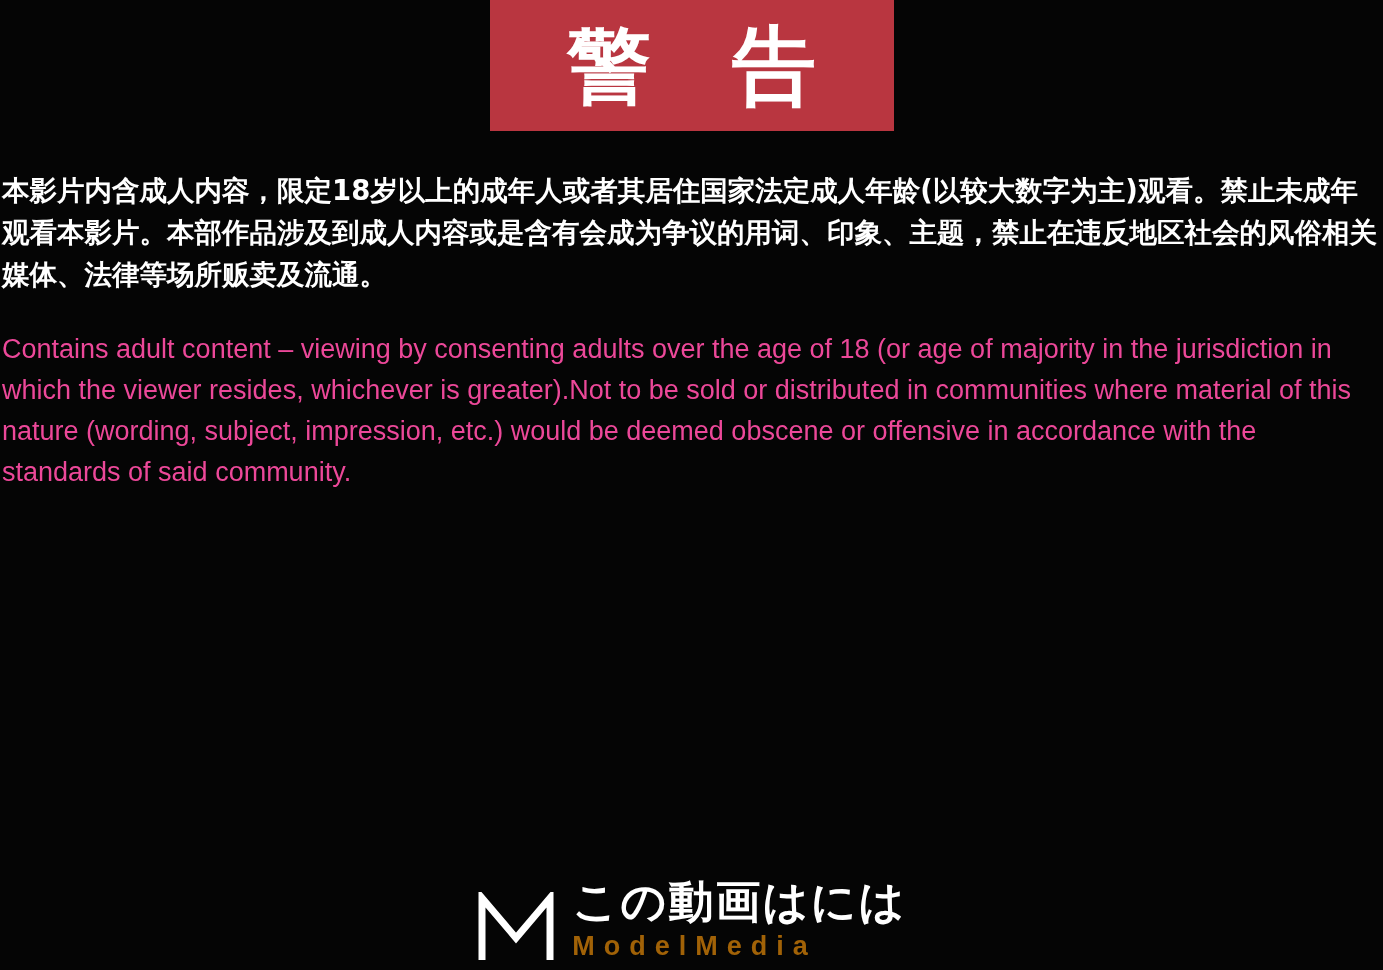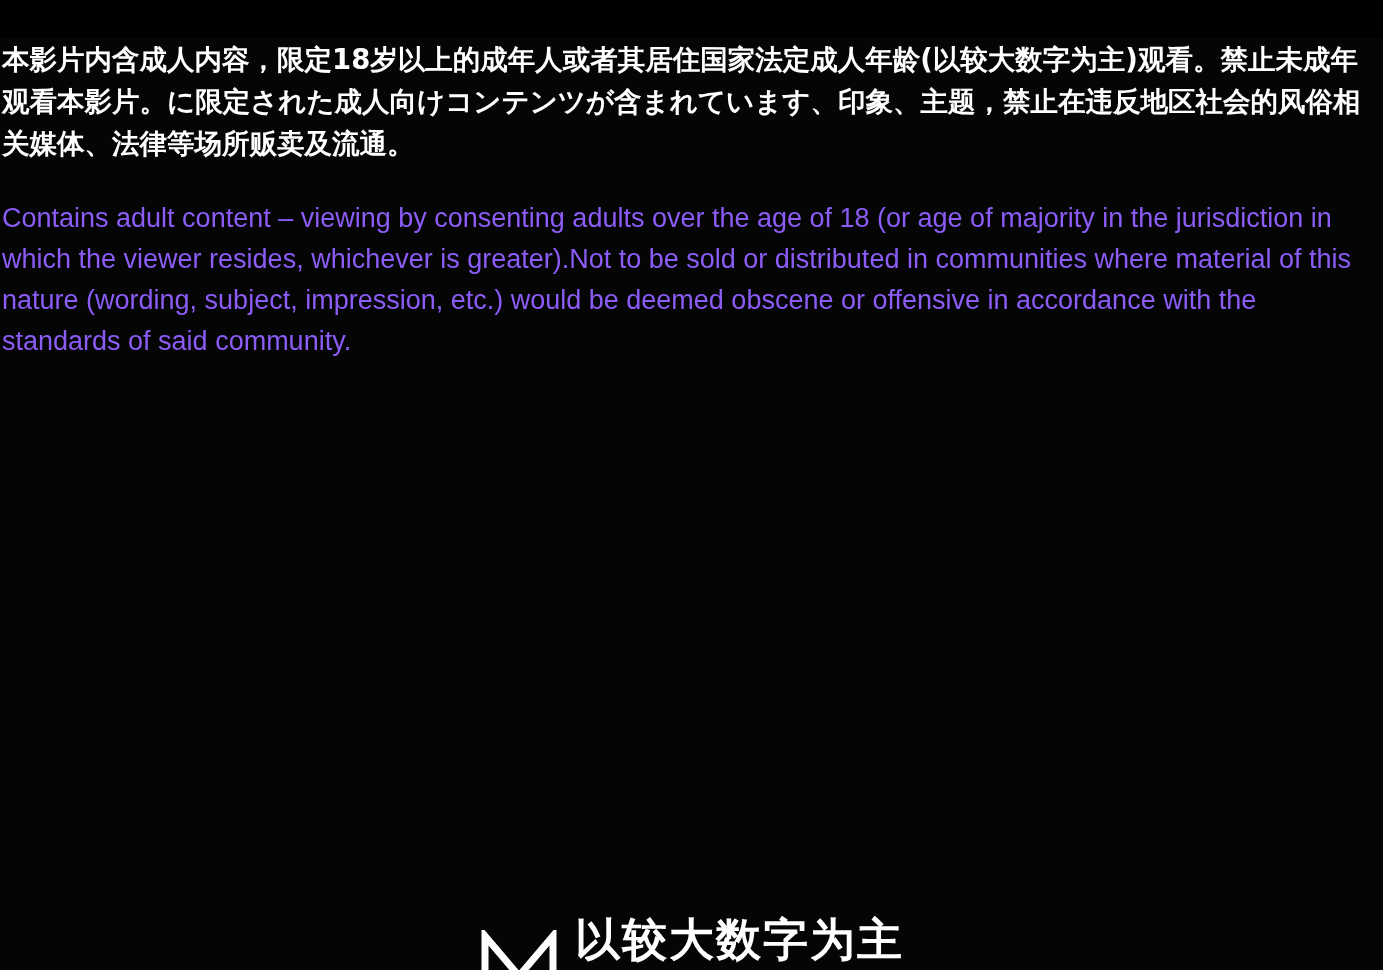--- a/index.html
+++ b/index.html
@@ -54,21 +54,21 @@
     line-height: 42px;
     letter-spacing: 0px;
     color: #ffffff;
     margin-top: 38px;
   }
   .block-en {
     font-family: "Liberation Sans", sans-serif;
     font-weight: 400;
     font-size: 27px;
     line-height: 41px;
-    color: #8b5cf6;
+    color: #ec4899;
     margin-top: 34px;
   }
   .block-jp {
     font-family: "DejaVu Sans", sans-serif;
     font-weight: 400;
     font-size: 27px;
     line-height: 41px;
     color: #f2f2f2;
     margin-top: 34px;
   }
@@ -111,33 +111,38 @@
     letter-spacing: 9px;
     color: #a16207;
     margin-top: 4px;
   }
 </style>
 </head>
 <body>
 
 <div class="page">
 
+  <div class="banner-wrap">
+    <div class="banner">
+      <div class="banner-text">警 告</div>
+    </div>
+  </div>
 
   <div class="content">
-    <p class="block-cn">本影片内含成人内容，限定18岁以上的成年人或者其居住国家法定成人年龄(以较大数字为主)观看。禁止未成年观看本影片。に限定された成人向けコンテンツが含まれています、印象、主题，禁止在违反地区社会的风俗相关媒体、法律等场所贩卖及流通。</p>
+    <p class="block-cn">本影片内含成人内容，限定18岁以上的成年人或者其居住国家法定成人年龄(以较大数字为主)观看。禁止未成年观看本影片。本部作品涉及到成人内容或是含有会成为争议的用词、印象、主题，禁止在违反地区社会的风俗相关媒体、法律等场所贩卖及流通。</p>
     <p class="block-en">Contains adult content – viewing by consenting adults over the age of 18 (or age of majority in the jurisdiction in which the viewer resides, whichever is greater).Not to be sold or distributed in communities where material of this nature (wording, subject, impression, etc.) would be deemed obscene or offensive in accordance with the standards of said community.</p>
   </div>
 
   <div class="logo-area">
     <div class="logo-mark">
       <svg viewBox="0 0 80 72" width="80" height="72" aria-hidden="true">
         <g fill="none" stroke="#ffffff" stroke-width="7" stroke-linejoin="miter" stroke-linecap="butt">
           <path d="M6 68 V6 L40 46 L74 6 V68"></path>
         </g>
       </svg>
     </div>
     <div class="logo-textcol">
-      <div class="logo-cn">以较大数字为主</div>
+      <div class="logo-cn">この動画はには</div>
       <div class="logo-en">ModelMedia</div>
     </div>
   </div>
 
 </div>
 
 </body></html>

